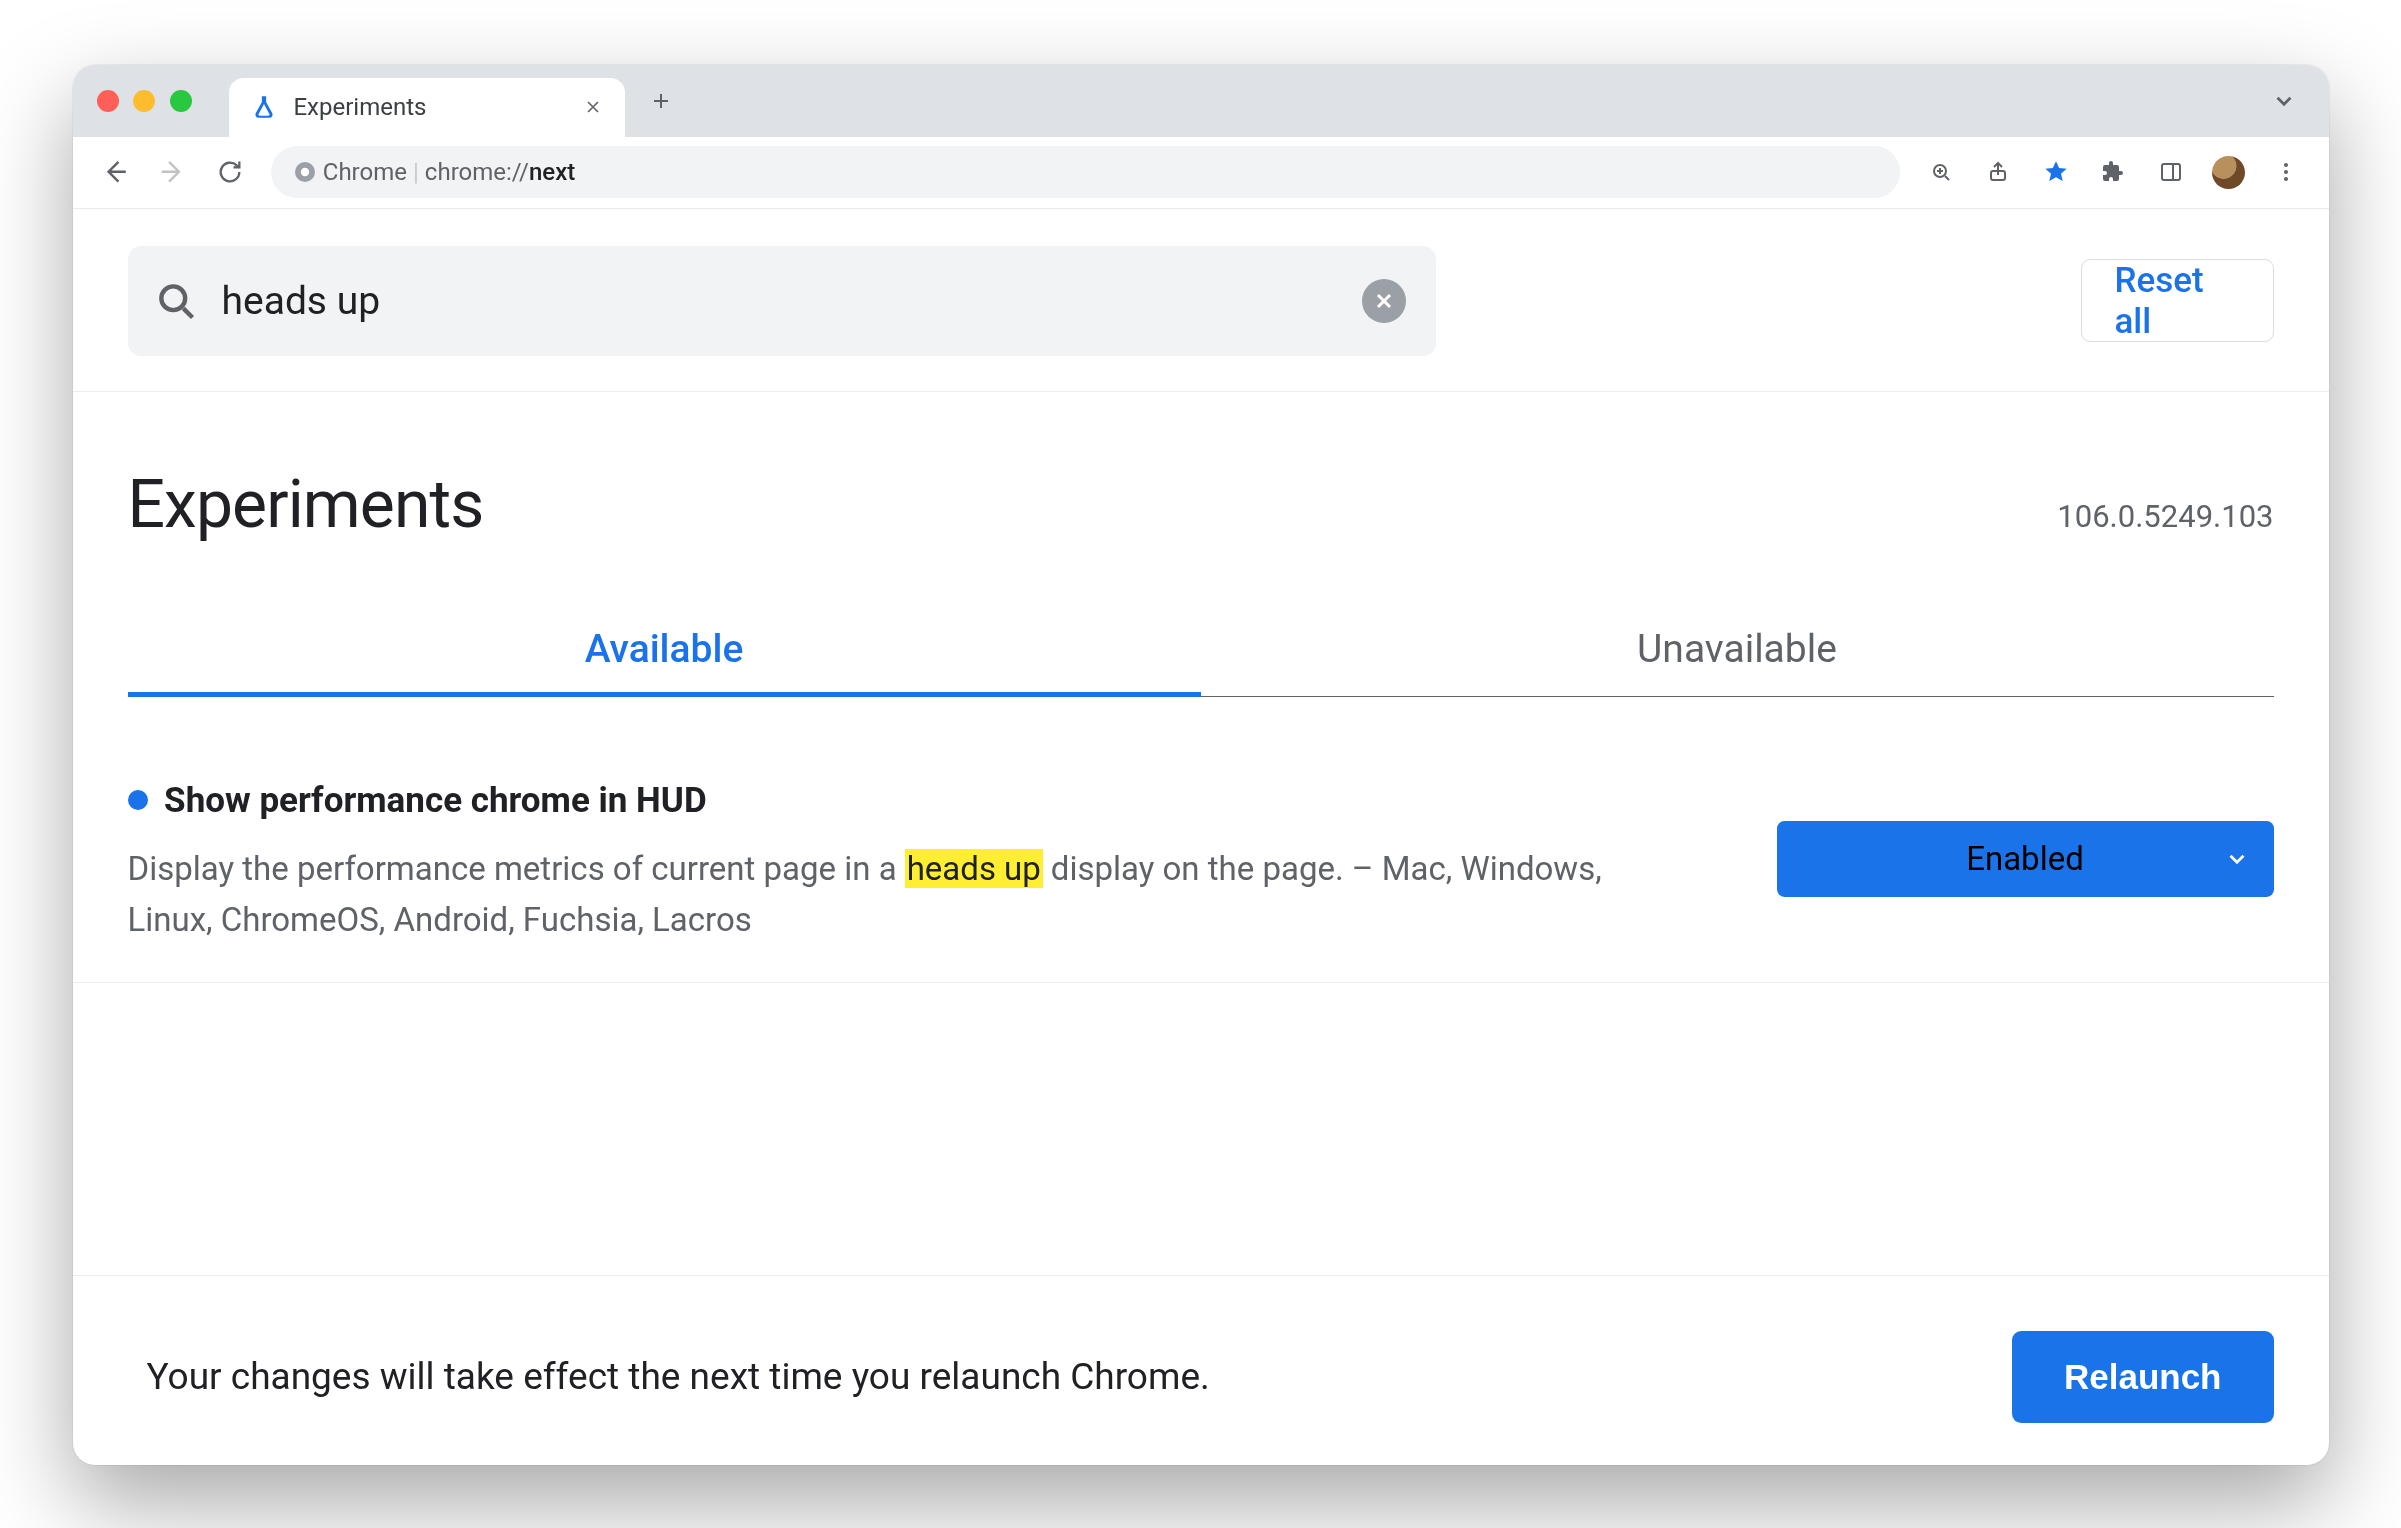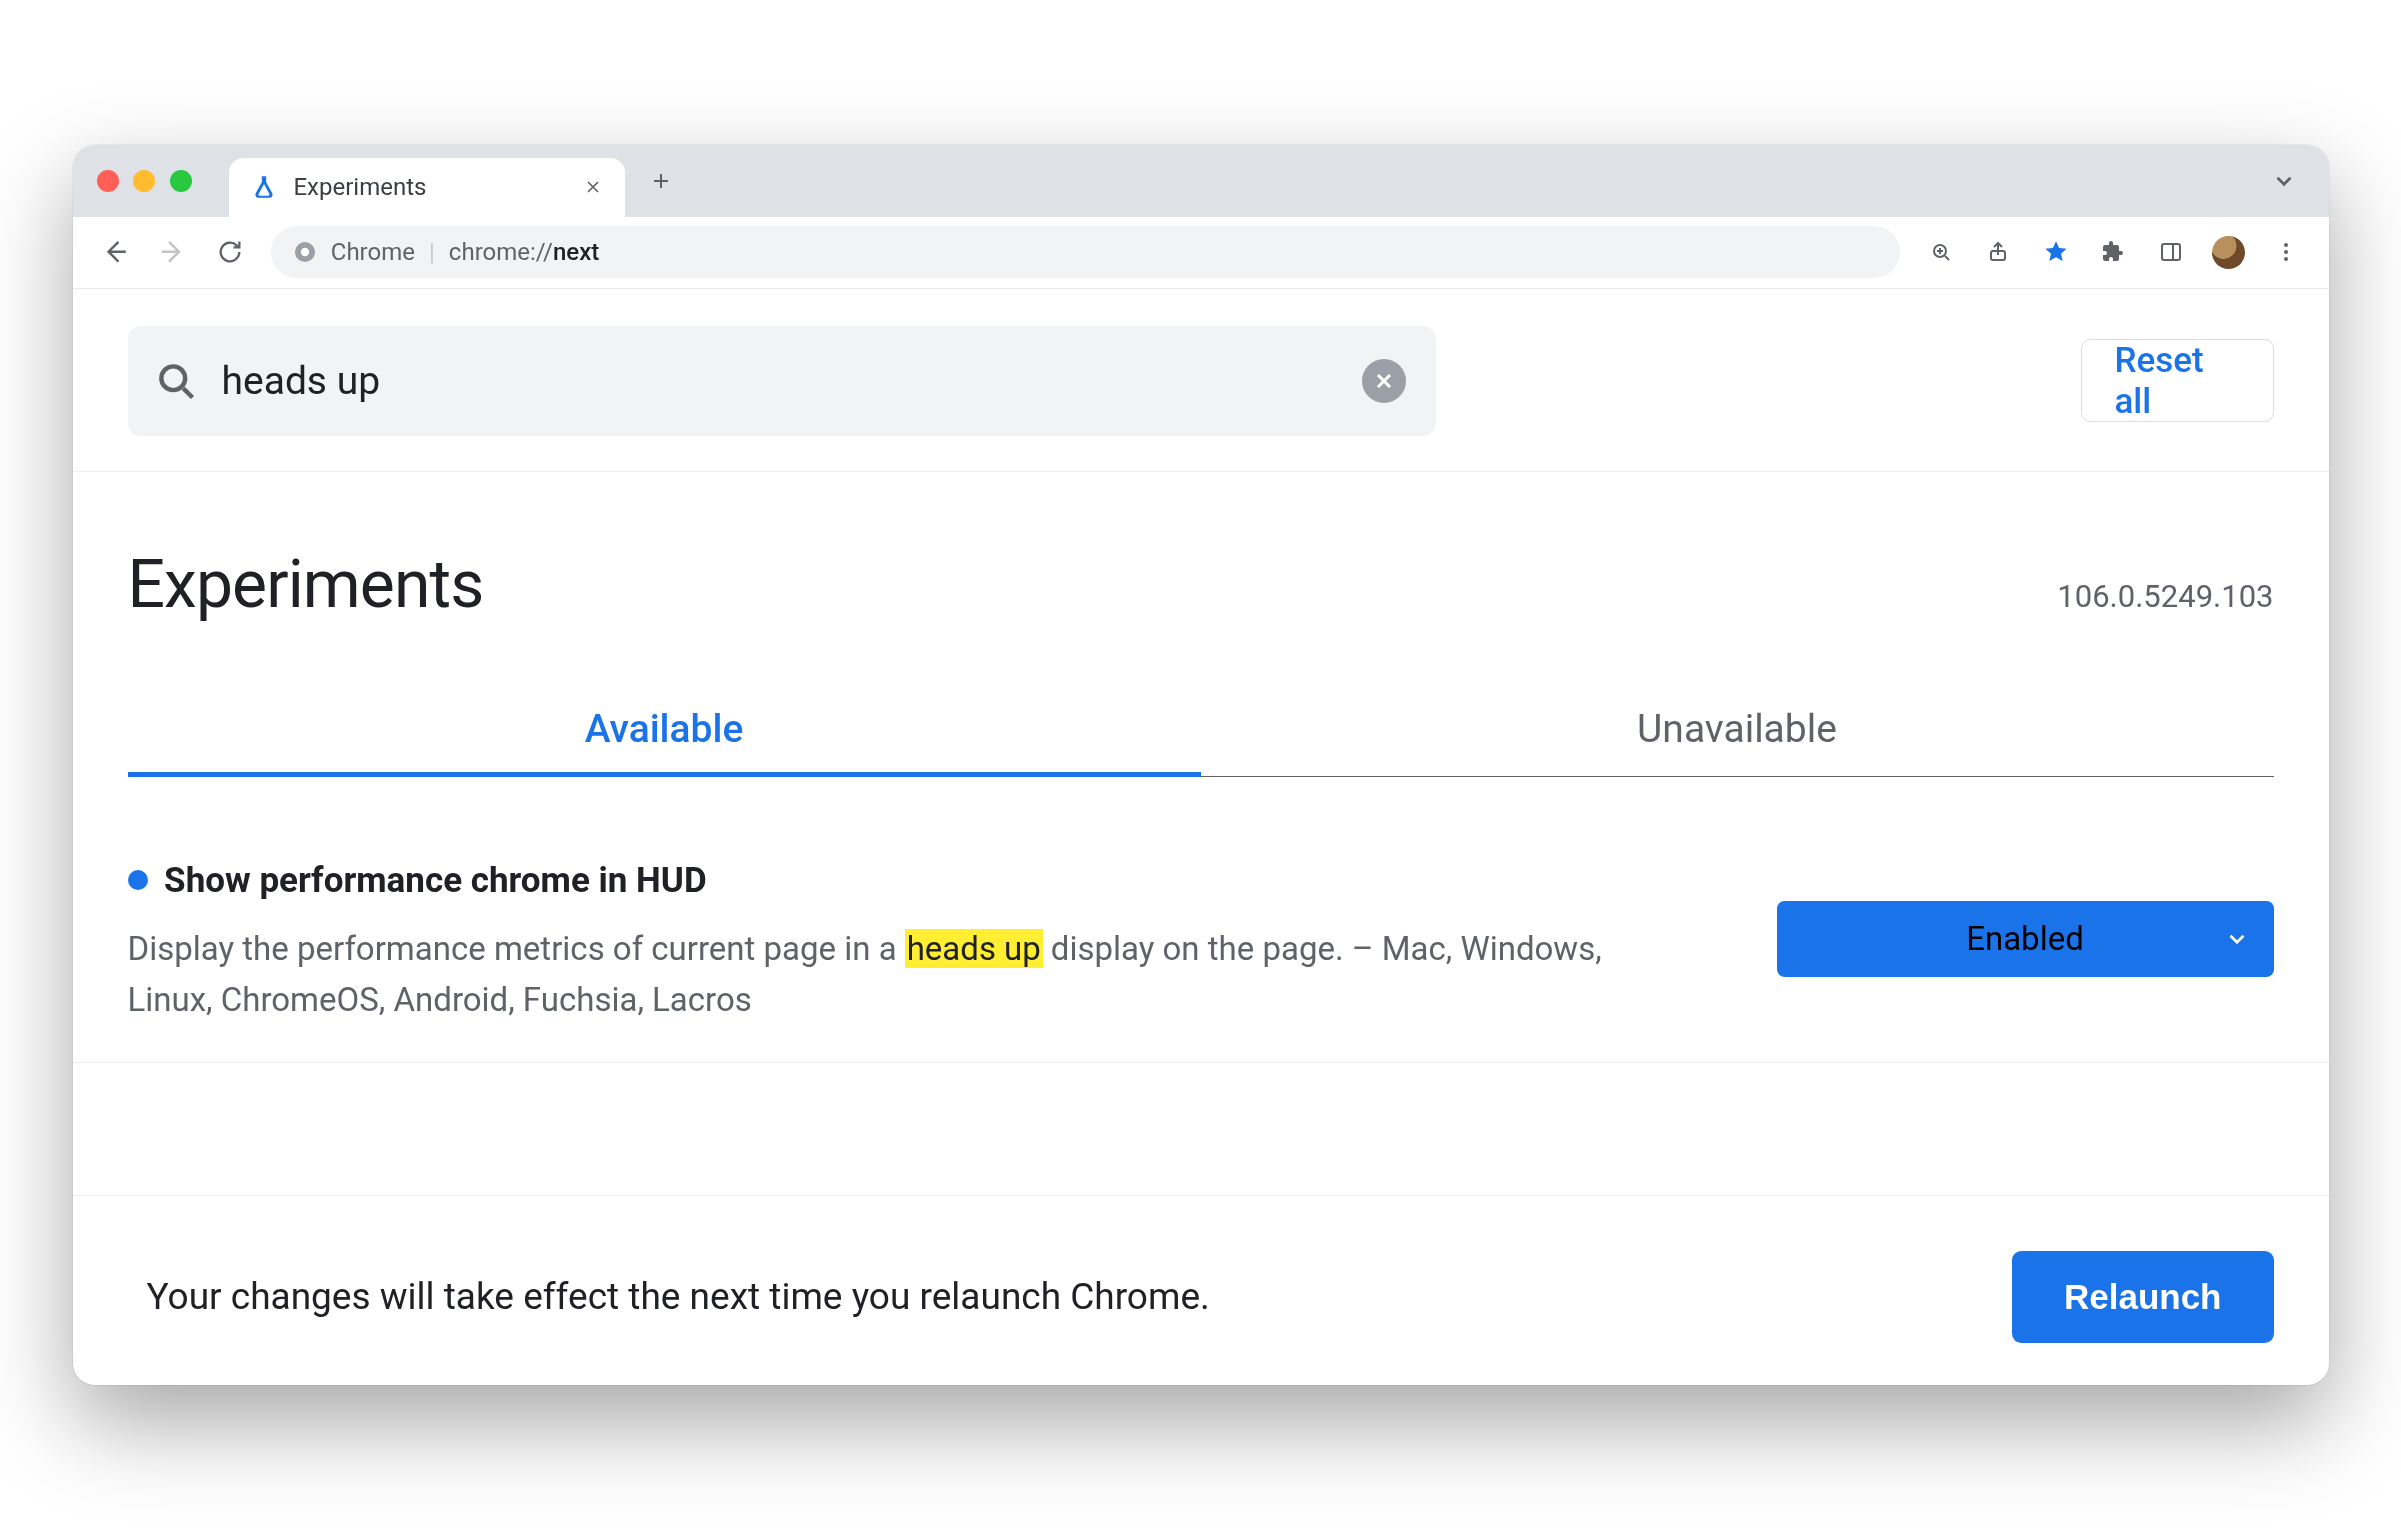--- a/index.html
+++ b/index.html
@@ -28,21 +28,21 @@
   .stage {
     width: 2401px;
     height: 1529px;
     position: relative;
     display: flex;
     align-items: center;
     justify-content: center;
   }
   .window {
     width: 2256px;
-    height: 1240px;
+    height: 1400px;
     background: var(--toolbar-bg);
     border-radius: 22px;
     box-shadow: 0 37px 92px rgba(0,0,0,0.35), 0 0 0 0.9px rgba(0,0,0,0.05);
     overflow: hidden;
     display: flex;
     flex-direction: column;
   }
 
   
   .tabstrip {
@@ -124,21 +124,21 @@
   }
   .tbtn.disabled { color:#b9bbbe; }
   .omnibox {
     flex: 1;
     height: 52px;
     background: var(--omnibox-bg);
     border-radius: 26px;
     display: flex;
     align-items: center;
     padding: 0 22px;
-    gap: 14px;
+    gap: 6px;
     margin: 0 9.2px;
     color: #5f6368;
     font-size: 24px;
   }
   .omnibox .chrome-ico { width:24px;height:24px; }
   .omnibox .sep { color:#c7c9cc; }
   .omnibox .url { color:#5f6368; }
   .omnibox .url b { color:#202124; font-weight: 500; }
 
   .toolbar-right { display:flex; align-items:center; gap: 5.5px; }

